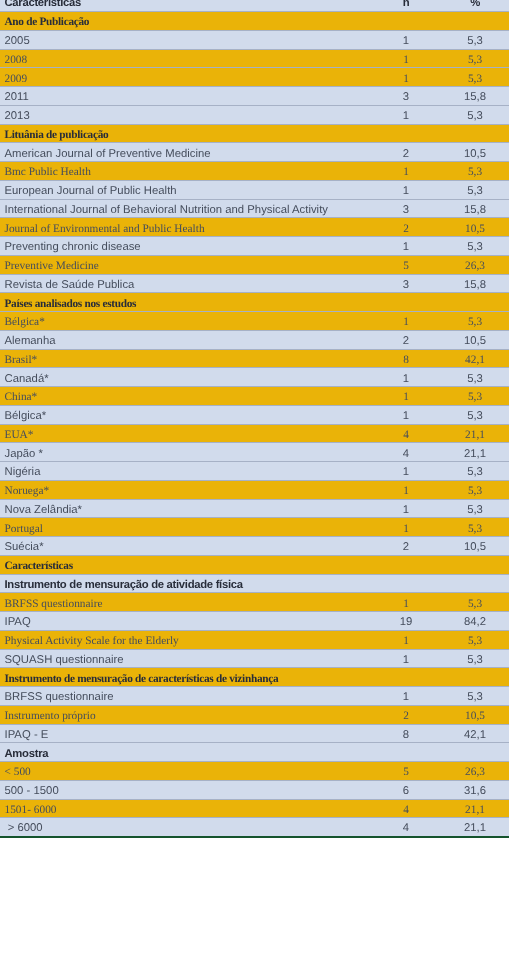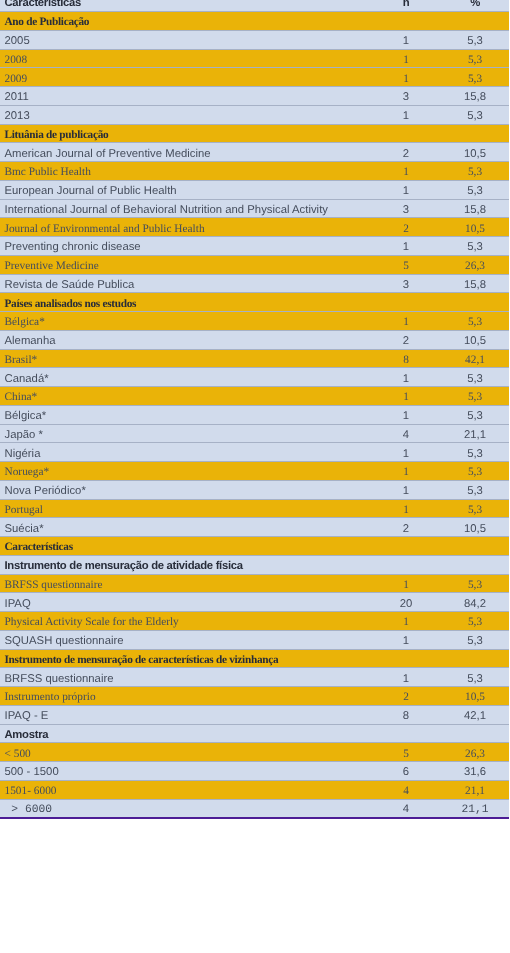--- a/index.html
+++ b/index.html
@@ -27,21 +27,21 @@
     border-top:1px solid #a6b1c6;
     vertical-align:middle;
   }
   table.data-table td.c-label { padding-left:4.5px; letter-spacing:0.02px; }
   table.data-table td.c-num { text-align:center; }
   table.data-table td.c-pct { padding-left:13px; }
   tr.shaded { background:#d1dbec; }
   tr.light  { background:#eab308;font-family:Liberation Serif, serif; }
   table.data-table tr.header-row td, table.data-table tr.section-row td { font-weight:bold; color:#282d3a; letter-spacing:-0.3px; }
   tr.header-row td { border-top:none; }
-  tr:last-child td { border-bottom:2px solid #4c1d95;font-family:Liberation Mono, monospace; }
+  tr:last-child td { border-bottom:2px solid #14532d; }
 </style>
 </head>
 <body>
 
 <div id="table-root">
   <table class="data-table">
     <colgroup>
         <col class="col-label">
         <col class="col-n">
         <col class="col-pct">
@@ -155,37 +155,42 @@
       <tr class="data-row light">
         <td class="c-label">China*</td>
         <td class="c-num">1</td>
         <td class="c-num c-pct">5,3</td>
       </tr>
       <tr class="data-row shaded">
         <td class="c-label">Bélgica*</td>
         <td class="c-num">1</td>
         <td class="c-num c-pct">5,3</td>
       </tr>
+      <tr class="data-row light">
+        <td class="c-label">EUA*</td>
+        <td class="c-num">4</td>
+        <td class="c-num c-pct">21,1</td>
+      </tr>
       <tr class="data-row shaded">
         <td class="c-label">Japão *</td>
         <td class="c-num">4</td>
         <td class="c-num c-pct">21,1</td>
       </tr>
       <tr class="data-row shaded">
         <td class="c-label">Nigéria</td>
         <td class="c-num">1</td>
         <td class="c-num c-pct">5,3</td>
       </tr>
       <tr class="data-row light">
         <td class="c-label">Noruega*</td>
         <td class="c-num">1</td>
         <td class="c-num c-pct">5,3</td>
       </tr>
       <tr class="data-row shaded">
-        <td class="c-label">Nova Periódico*</td>
+        <td class="c-label">Nova Zelândia*</td>
         <td class="c-num">1</td>
         <td class="c-num c-pct">5,3</td>
       </tr>
       <tr class="data-row light">
         <td class="c-label">Portugal</td>
         <td class="c-num">1</td>
         <td class="c-num c-pct">5,3</td>
       </tr>
       <tr class="data-row shaded">
         <td class="c-label">Suécia*</td>
@@ -202,21 +207,21 @@
         <td class="c-num"></td>
         <td class="c-num c-pct"></td>
       </tr>
       <tr class="data-row light">
         <td class="c-label">BRFSS questionnaire</td>
         <td class="c-num">1</td>
         <td class="c-num c-pct">5,3</td>
       </tr>
       <tr class="data-row shaded">
         <td class="c-label">IPAQ</td>
-        <td class="c-num">20</td>
+        <td class="c-num">19</td>
         <td class="c-num c-pct">84,2</td>
       </tr>
       <tr class="data-row light">
         <td class="c-label">Physical Activity Scale for the Elderly</td>
         <td class="c-num">1</td>
         <td class="c-num c-pct">5,3</td>
       </tr>
       <tr class="data-row shaded">
         <td class="c-label">SQUASH questionnaire</td>
         <td class="c-num">1</td>

